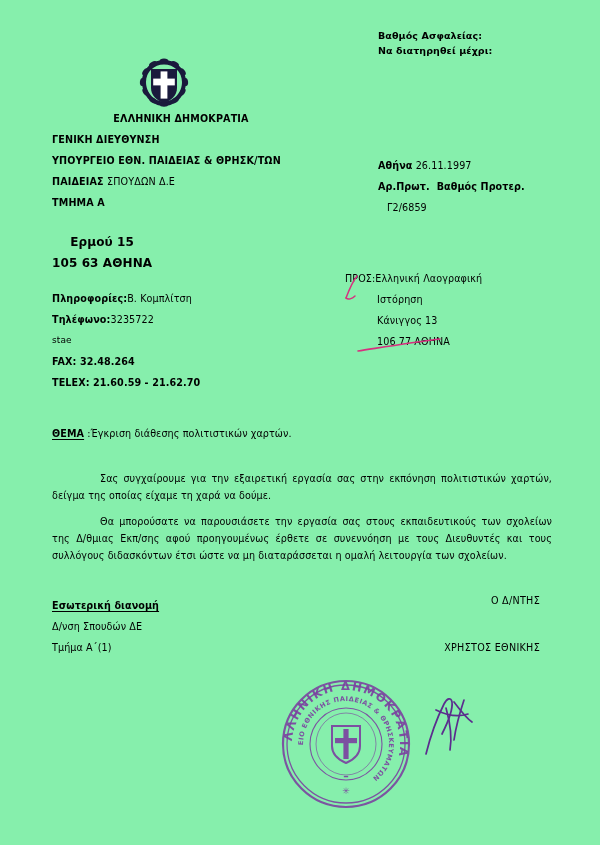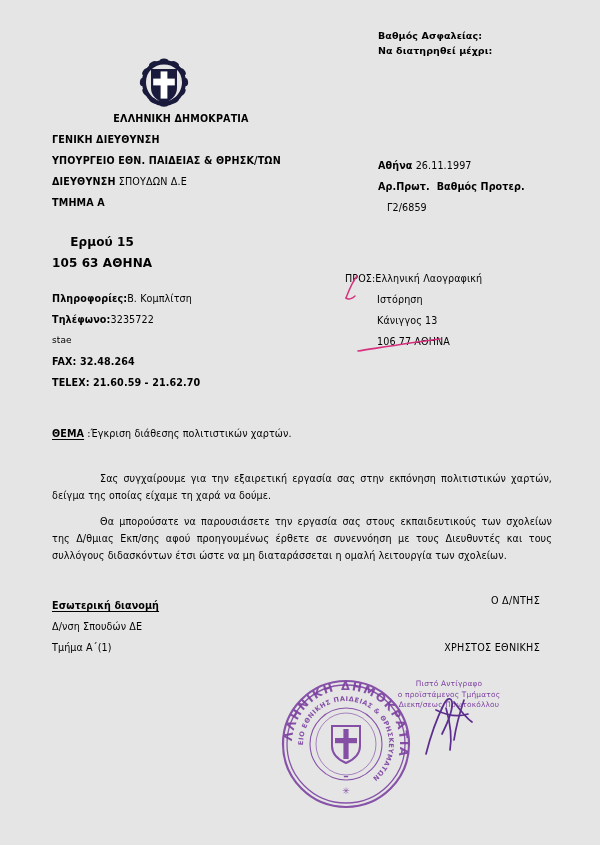--- a/index.html
+++ b/index.html
@@ -12,21 +12,21 @@
     height: 845px;
     position: relative;
     font-family: "DejaVu Sans", "Liberation Sans", sans-serif;
     color: #000000;
     overflow: hidden;
   }
 
   .page {
     position: absolute;
     inset: 0;
-    background: #e5e5e5;
+    background: #86efac;
   }
 
   
   .security-block {
     position: absolute;
     left: 378px;
     top: 28px;
     font-size: 9.5px;
     font-weight: bold;
     line-height: 15px;
@@ -255,21 +255,21 @@
         <rect x="22.6" y="13.4" width="6.8" height="27.2"></rect>
         <rect x="15.2" y="20.6" width="21.6" height="6.8"></rect>
       </g>
     </svg>
   </div>
 
   <div class="issuer">
     <div class="ln b issuer-line-1">ΕΛΛΗΝΙΚΗ ΔΗΜΟΚΡΑΤΙΑ</div>
     <div class="ln b">ΓΕΝΙΚΗ ΔΙΕΥΘΥΝΣΗ</div>
     <div class="ln b">ΥΠΟΥΡΓΕΙΟ ΕΘΝ. ΠΑΙΔΕΙΑΣ &amp; ΘΡΗΣΚ/ΤΩΝ</div>
-    <div class="ln"><span class="b">ΔΙΕΥΘΥΝΣΗ</span><span class="n"> ΣΠΟΥΔΩΝ Δ.Ε</span></div>
+    <div class="ln"><span class="b">ΠΑΙΔΕΙΑΣ</span><span class="n"> ΣΠΟΥΔΩΝ Δ.Ε</span></div>
     <div class="ln b">ΤΜΗΜΑ Α</div>
   </div>
 
   <div class="address">
     <div>Ερμού 15</div>
     <div>105 63 ΑΘΗΝΑ</div>
   </div>
 
   <div class="contact">
     <div><span class="b">Πληροφορίες:</span><span class="n">Β. Κομπλίτση</span></div>
@@ -351,25 +351,20 @@
         <rect x="65.4" y="53" width="5.2" height="30" fill="#7B3FA0"></rect>
         <rect x="57" y="62" width="22" height="5.2" fill="#7B3FA0"></rect>
       </g>
 
       <g stroke="#7B3FA0" stroke-width="1" fill="none" opacity="0.6">
         <ellipse cx="68" cy="68" rx="30" ry="31"></ellipse>
       </g>
     </svg>
   </div>
 
-  <div class="certification">
-    <div>Πιστό Αντίγραφο</div>
-    <div>ο προϊστάμενος Τμήματος</div>
-    <div>Διεκπ/σεως Πρωτοκόλλου</div>
-  </div>
 
   <div class="signature-mark">
     <svg width="80" height="80" viewBox="0 0 80 80" aria-hidden="true">
       <g stroke="#5B2D8E" fill="none" stroke-width="1.7" stroke-linecap="round">
         <path d="M6 62 C10 46 16 28 24 12 C27 6 31 5 32 10 C33 17 28 30 22 42"></path>
         <path d="M16 18 C24 22 36 26 48 22"></path>
         <path d="M26 16 C30 30 32 46 30 58"></path>
         <path d="M34 10 C40 18 46 26 52 30"></path>
         <path d="M44 8 C40 20 36 34 34 48"></path>
       </g>

